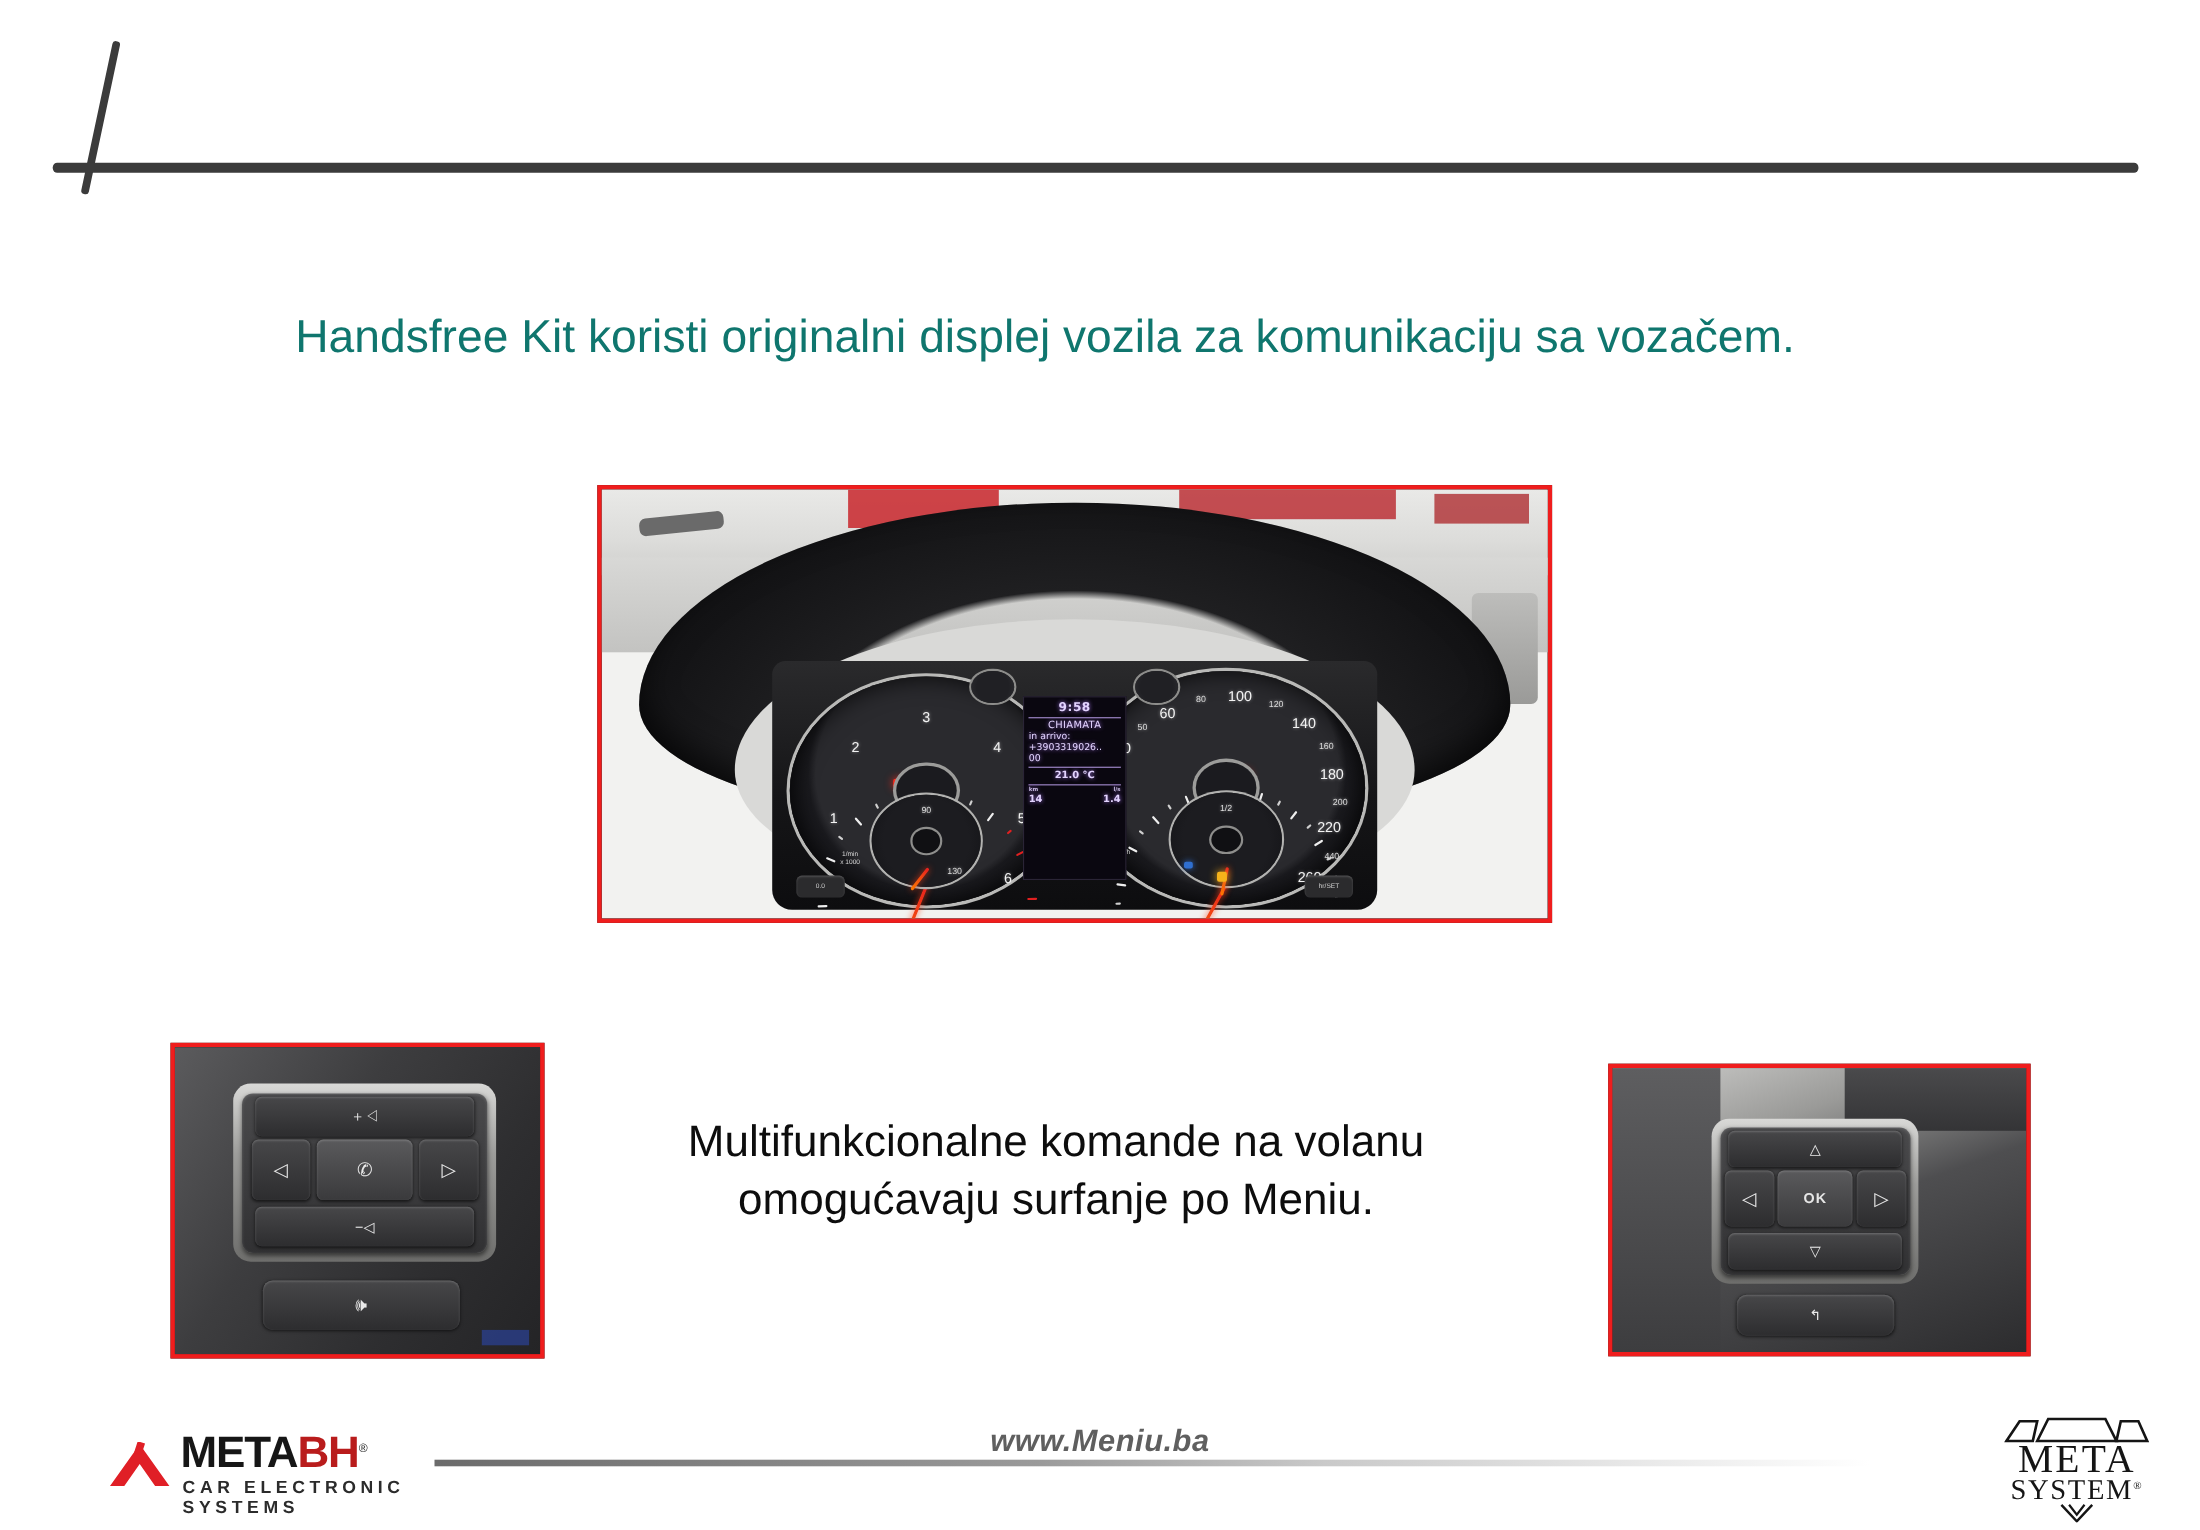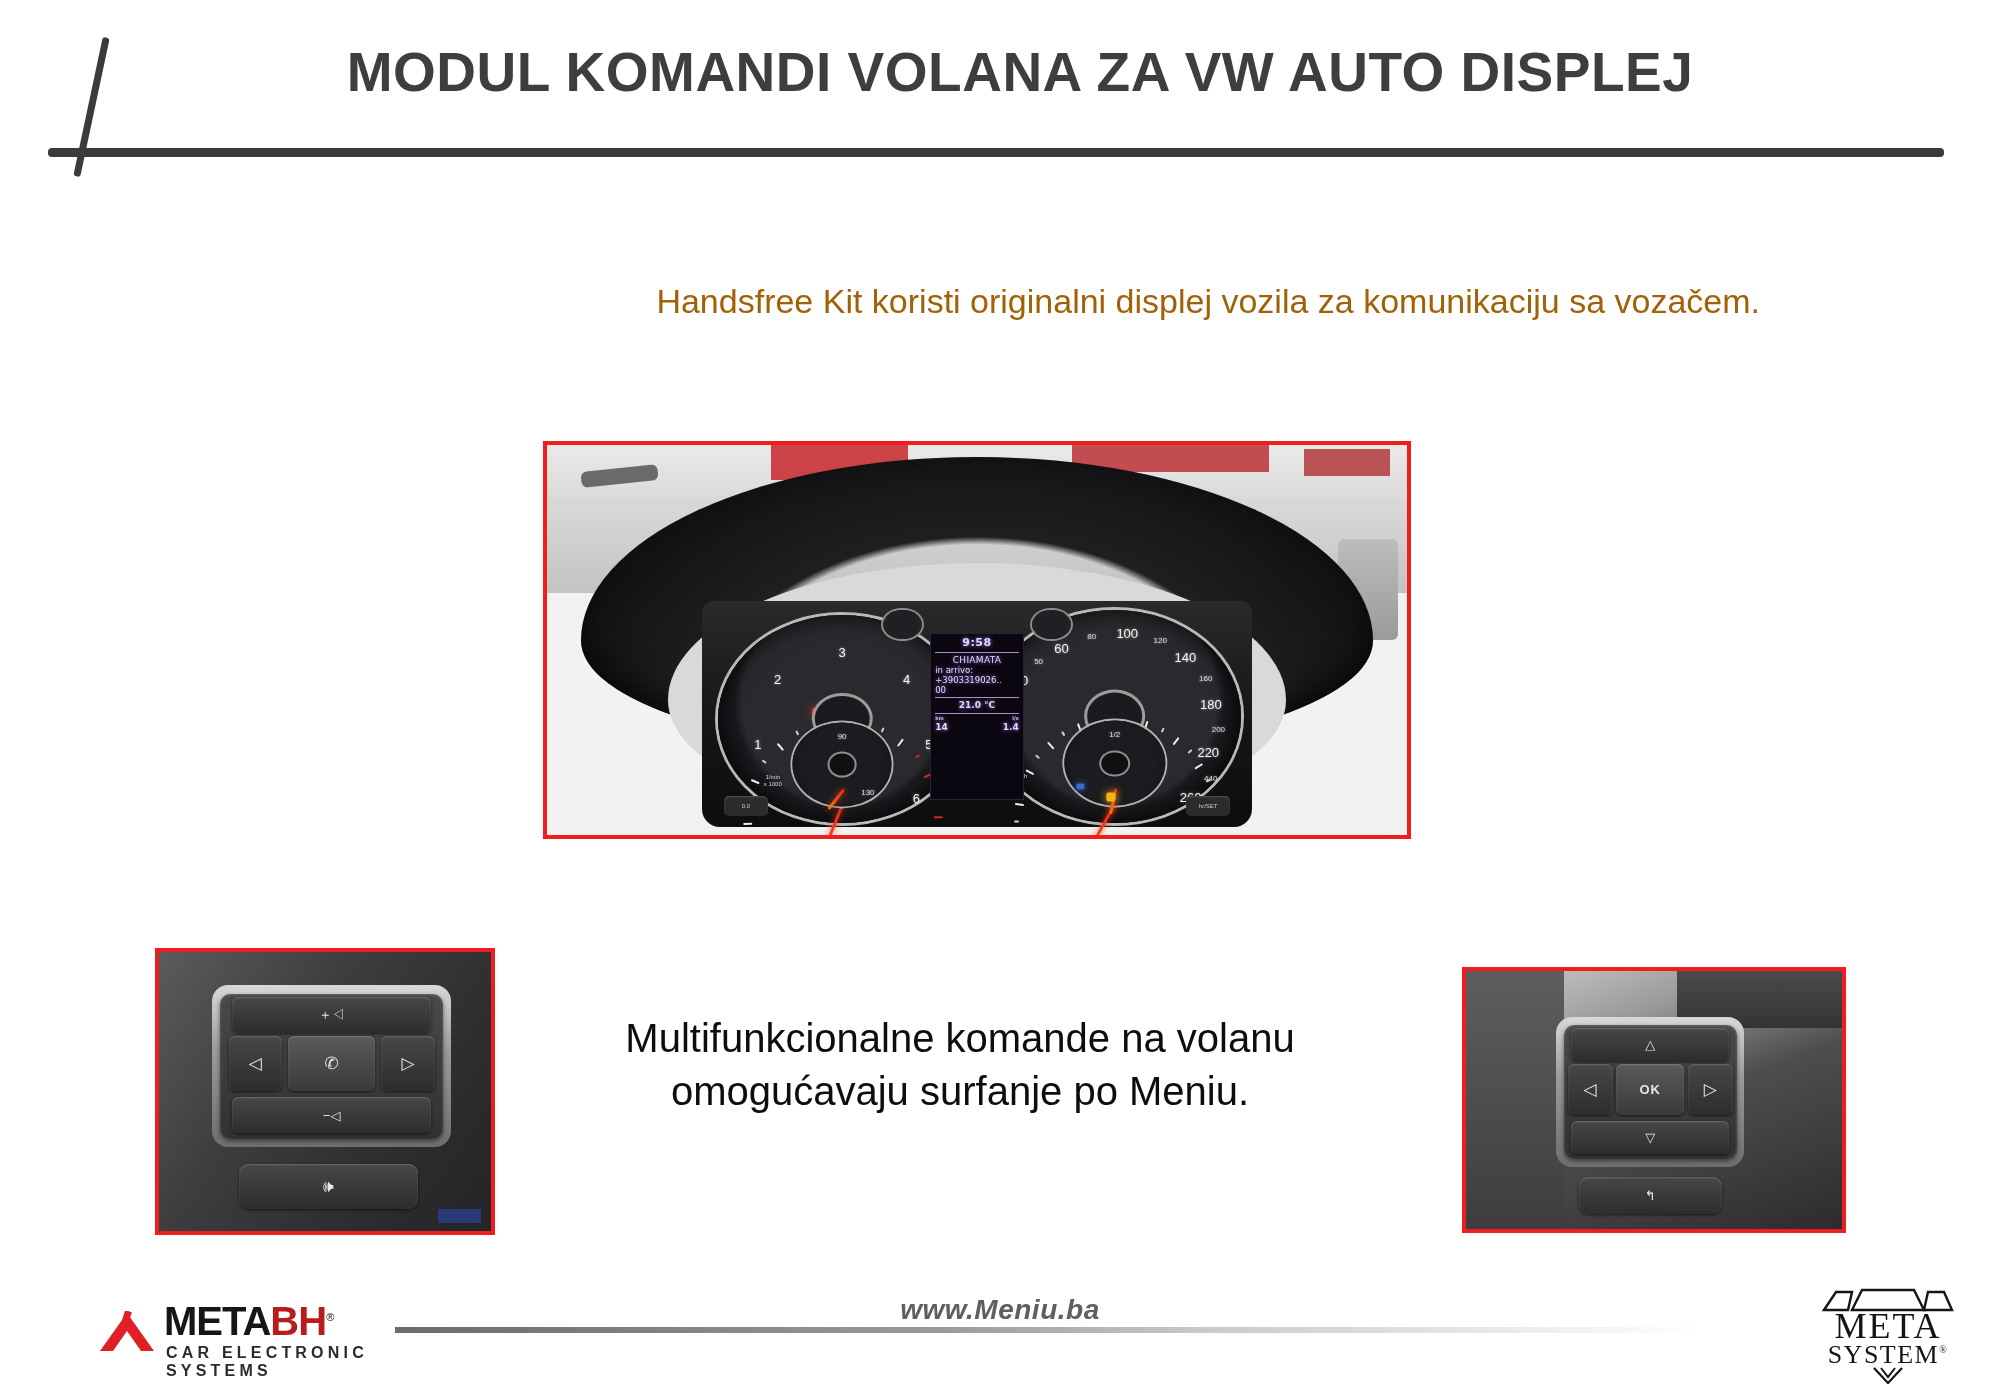--- a/index.html
+++ b/index.html
@@ -45,23 +45,23 @@
     letter-spacing: 0.5px;
     font-family: "Liberation Sans", sans-serif;
     white-space: nowrap;
   }
 
   
   #intro-text {
     position: absolute;
     left: 140px; top: 282px;
     width: 1620px;
-    text-align: right;
-    font-size: 34px;
-    color: #a16207;
+    text-align: center;
+    font-size: 42px;
+    color: #0f766e;
     font-family: "Liberation Sans", sans-serif;
   }
   #controls-caption {
     position: absolute;
     left: 540px; top: 1012px;
     width: 840px;
     text-align: center;
     font-size: 40px;
     line-height: 1.32;
     color: #0d0d0d;
@@ -304,21 +304,20 @@
   }
   #ms-system sup { font-size: 10px; }
   #ms-tail { position: absolute; left: 72px; top: 78px; width: 32px; height: 18px; }
 </style>
 </head>
 <body>
 
 <div id="slide-header">
   <div id="header-diagonal"></div>
   <div id="header-rule"></div>
-  <div id="page-title">MODUL KOMANDI VOLANA ZA VW AUTO DISPLEJ</div>
 </div>
 
 <div id="intro-text">Handsfree Kit koristi originalni displej vozila za komunikaciju sa vozačem.</div>
 
 <div class="photo-frame" id="cluster-photo">
   <div class="cluster-inner">
     <div class="windshield"></div>
     <div class="red-blob-a"></div>
     <div class="red-blob-b"></div>
     <div class="red-blob-c"></div>

